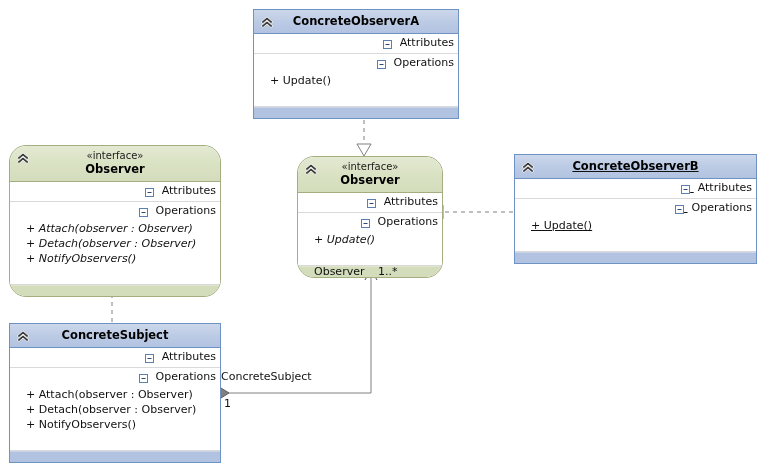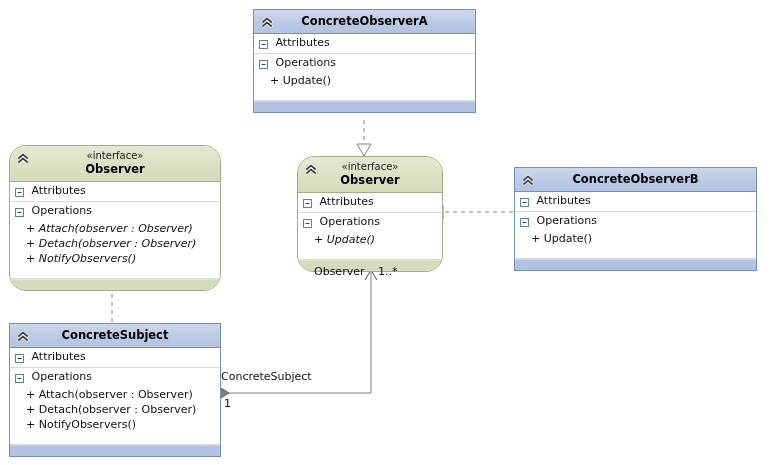--- a/index.html
+++ b/index.html
@@ -77,41 +77,42 @@
     width: 16px;
     height: 16px;
   }
 
   .cls-section {
     box-sizing: border-box;
     padding: 2px 4px 3px 5px;
     background: #ffffff;
     border-bottom: 1px solid #d9d9d9;
     white-space: nowrap;
+    text-align: right;
   }
   .cls-section.nobord { border-bottom: none; }
 
   .sec-label {
     display: inline-block;
     vertical-align: middle;
     font-size: 11px;
     line-height: 14px;
     color: #111111;
     padding-left: 4px;
   }
   .pm-icon {
     display: inline-block;
     vertical-align: middle;
     width: 9px;
     height: 9px;
   }
 
   .member-list {
     box-sizing: border-box;
-    padding: 0 4px 12px 16px;
+    padding: 0 4px 18px 16px;
     background: #ffffff;
     border-bottom: 1px solid #d9d9d9;
   }
   .member {
     display: block;
     font-size: 11px;
     line-height: 15px;
     color: #111111;
     white-space: nowrap;
   }
@@ -173,21 +174,21 @@
 
     <g>
       <polyline points="228,393 371,393 371,272" fill="none" stroke="#808080" stroke-width="1"></polyline>
 
       <path d="M213,393 L221,388 L229,393 L221,398 z" fill="#808080" stroke="#5f5f5f" stroke-width="1"></path>
 
       <path d="M365,280 L371,270 L377,280" fill="none" stroke="#4a4a4a" stroke-width="1"></path>
     </g>
   </svg>
 
-  <div class="uml-class" id="box-concrete-observer-a" style="left:253px; top:9px; width:223px;">
+  <div class="uml-class" id="box-concrete-observer-a" style="left:253px; top:9px; width:206px;">
     <div class="cls-header">
       <span class="cls-icon">
         <svg viewBox="0 0 16 16" width="16" height="16">
           <path d="M8 3 L14 8 L12 9.5 L8 6 L4 9.5 L2 8 z" fill="#3a3a3a" stroke="#ffffff" stroke-width="0.8"></path>
           <path d="M8 7 L14 12 L12 13.5 L8 10 L4 13.5 L2 12 z" fill="#3a3a3a" stroke="#ffffff" stroke-width="0.8"></path>
         </svg>
       </span>
       <span class="cls-title">ConcreteObserverA</span>
     </div>
     <div class="cls-section">
@@ -279,21 +280,21 @@
         </svg>
       </span>
       <span class="sec-label">Operations</span>
     </div>
     <div class="member-list">
       <span class="member abstract">+ Update()</span>
     </div>
     <div class="cls-footer"></div>
   </div>
 
-  <div class="uml-class" id="box-concrete-observer-b" style="left:514px; top:167px; width:243px;">
+  <div class="uml-class" id="box-concrete-observer-b" style="left:514px; top:154px; width:243px;text-decoration:underline;">
     <div class="cls-header">
       <span class="cls-icon">
         <svg viewBox="0 0 16 16" width="16" height="16">
           <path d="M8 3 L14 8 L12 9.5 L8 6 L4 9.5 L2 8 z" fill="#3a3a3a" stroke="#ffffff" stroke-width="0.8"></path>
           <path d="M8 7 L14 12 L12 13.5 L8 10 L4 13.5 L2 12 z" fill="#3a3a3a" stroke="#ffffff" stroke-width="0.8"></path>
         </svg>
       </span>
       <span class="cls-title">ConcreteObserverB</span>
     </div>
     <div class="cls-section">

